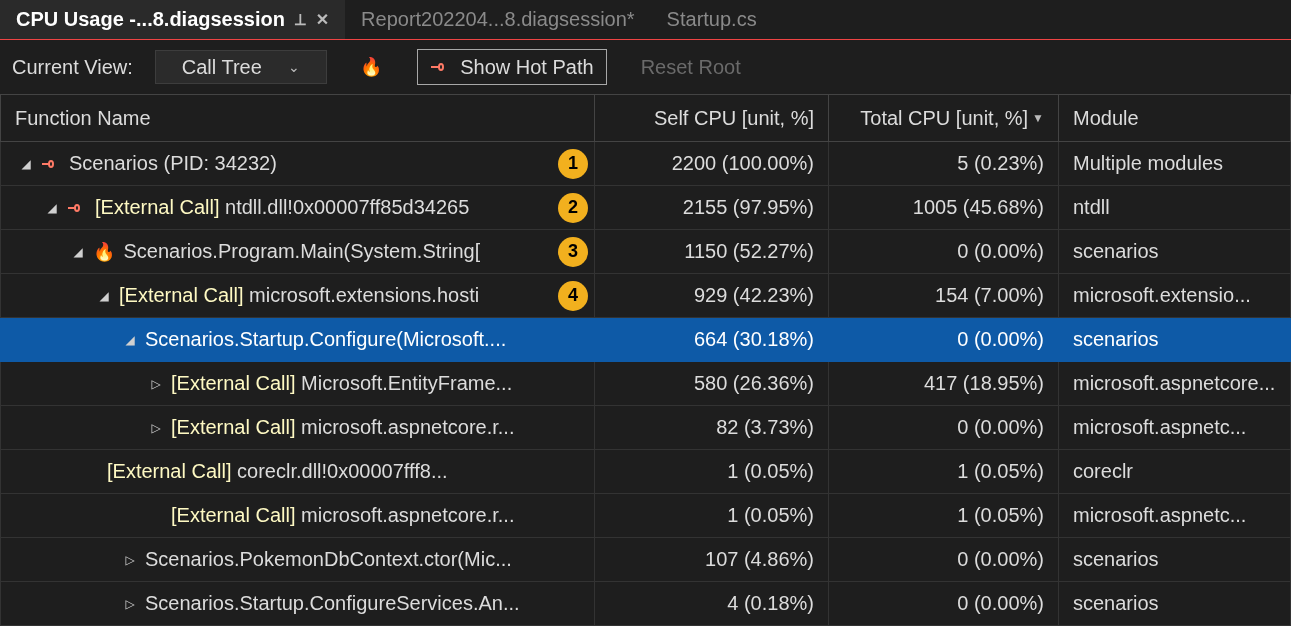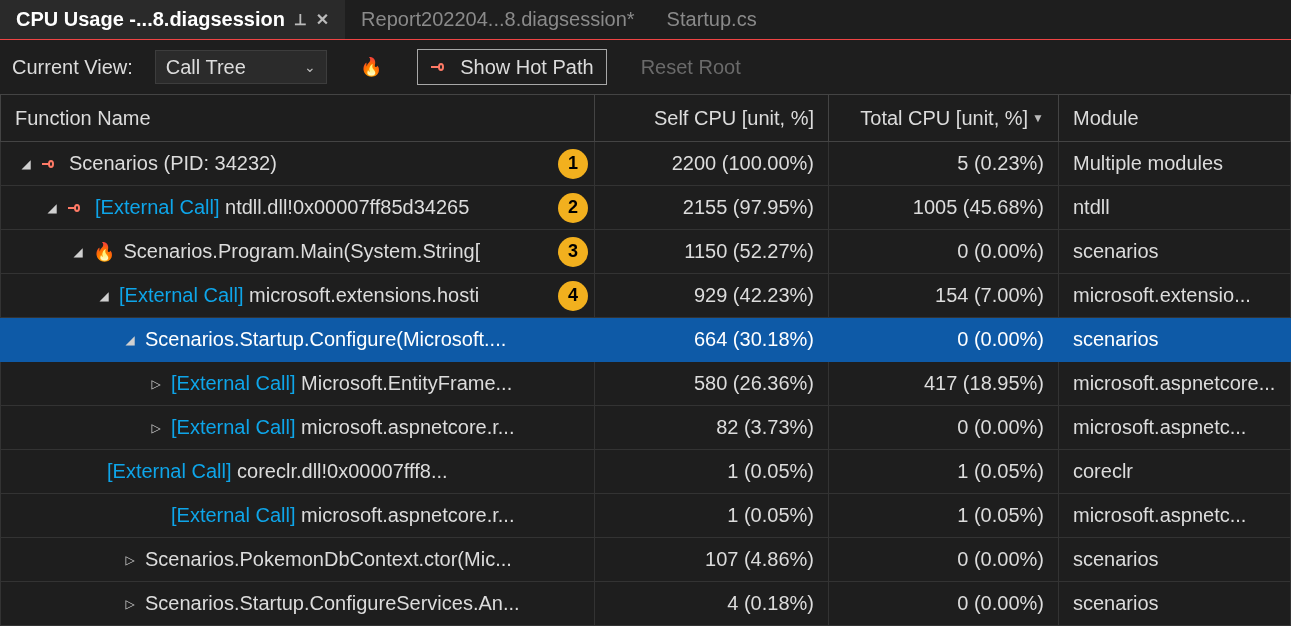--- a/index.html
+++ b/index.html
@@ -50,21 +50,21 @@
       background: #1e1e1e;
       font-size: 20px;
     }
     .toolbar-label { color: #dcdcdc; }
     .dropdown {
       display: flex;
       align-items: center;
       justify-content: space-between;
       width: 172px;
       height: 34px;
-      padding: 0 10px;
+      padding: 0 26px;
       background: #2b2b2b;
       border: 1px solid #3d3d3d;
       color: #dcdcdc;
       cursor: pointer;
     }
     .dropdown .chev { font-size: 14px; color: #bbbbbb; }
     .toolbar-btn {
       display: flex;
       align-items: center;
       gap: 10px;
@@ -134,21 +134,21 @@
 
     .expander {
       display: inline-flex;
       width: 14px;
       justify-content: center;
       color: #d0d0d0;
       font-size: 12px;
       cursor: pointer;
       flex-shrink: 0;
     }
-    .gray { color: #0ea5e9; margin-top: 42px; }
+    .gray { color: #fef9c3; margin-top: 42px; }
     .fn-text { overflow: hidden; text-overflow: ellipsis; }
 
     .callout {
       position: absolute;
       right: 6px;
       top: 50%;
       transform: translateY(-50%);
       width: 30px;
       height: 30px;
       border-radius: 50%;

